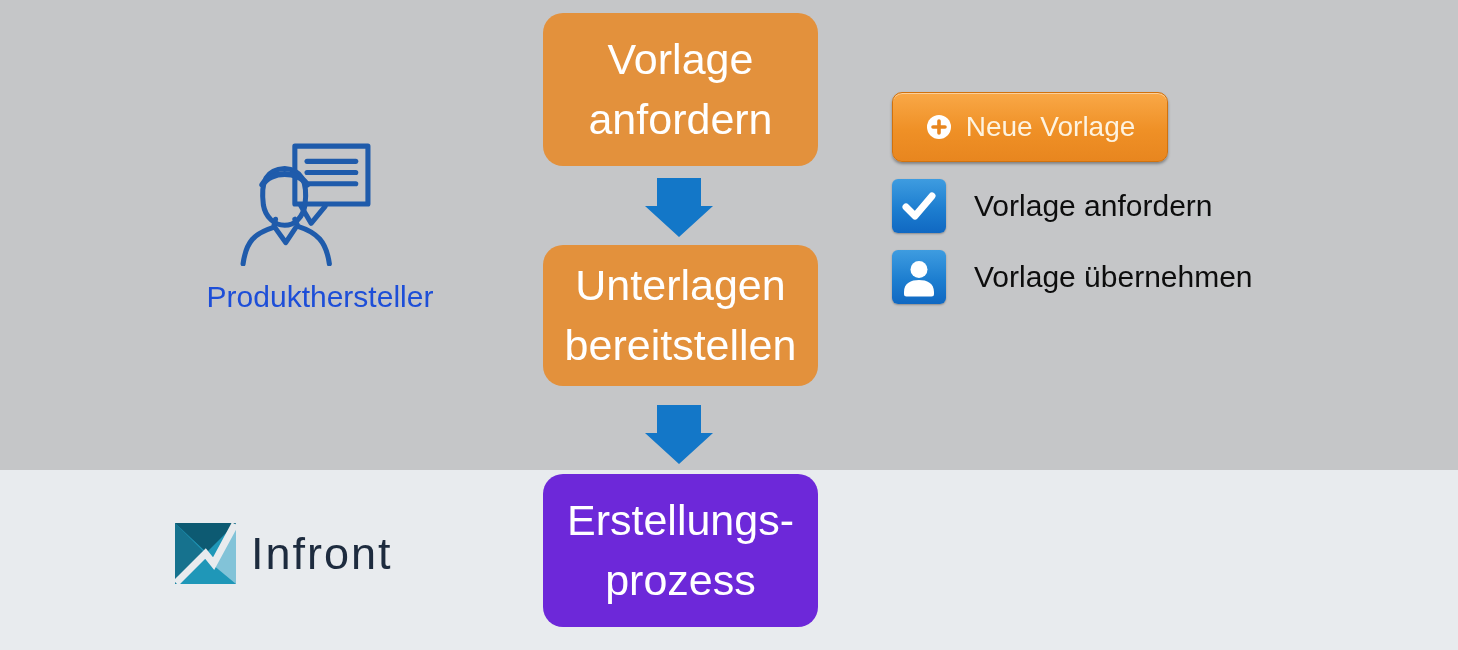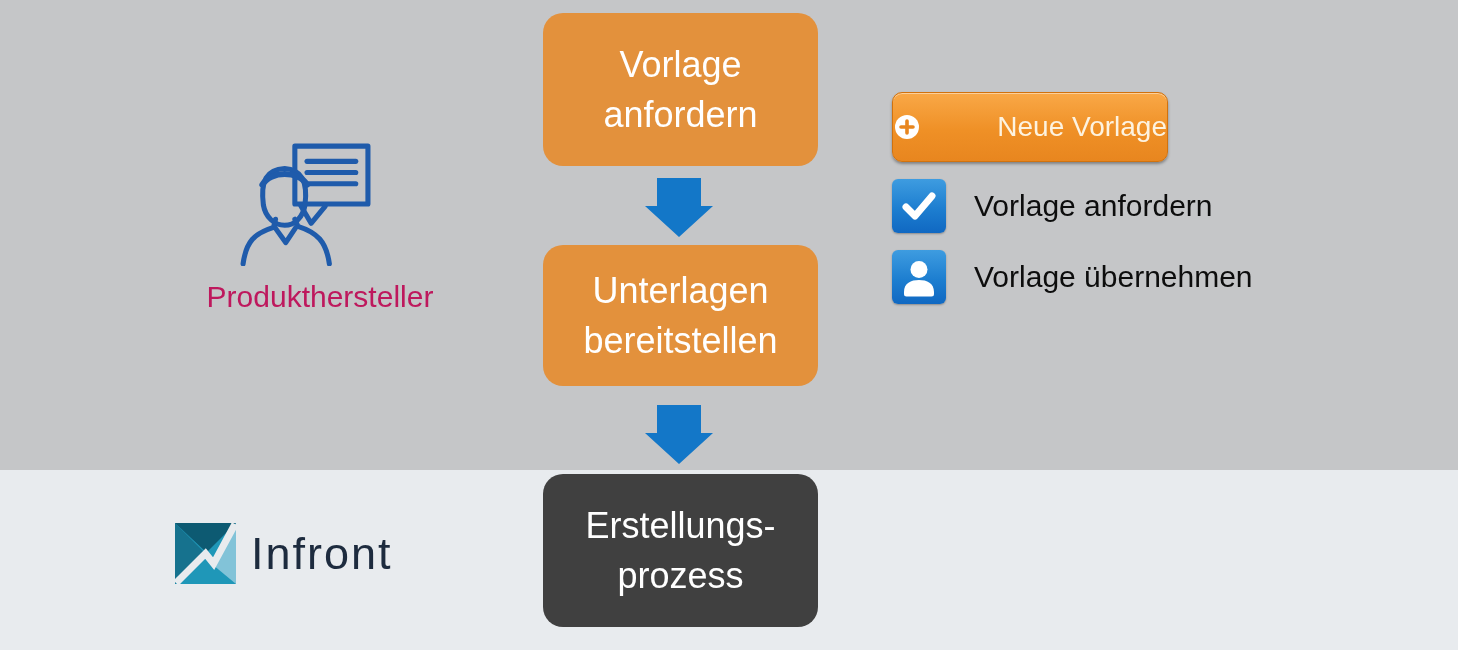--- a/index.html
+++ b/index.html
@@ -7,43 +7,43 @@
   body{font-family:"Liberation Sans","DejaVu Sans",sans-serif;}
   .stage{position:relative;width:1458px;height:650px;overflow:hidden;background:#e8ebee;}
 
   
   .band-top{position:absolute;left:0;top:0;width:100%;height:470px;background:#c5c6c8;}
   .band-bottom{position:absolute;left:0;top:470px;width:100%;height:180px;background:#e8ebee;}
 
   
   .flow-box{position:absolute;left:543px;width:275px;border-radius:20px;
             display:flex;align-items:center;justify-content:center;text-align:center;
-            color:#ffffff;font-size:36px;line-height:1.38;white-space:pre-line;}
+            color:#ffffff;font-size:43px;line-height:1.38;white-space:pre-line;}
   .flow-box.orange{background:#e3913c;}
-  .flow-box.navy{background:#404040;}
+  .flow-box.navy{background:#6d28d9;}
   #step1{top:13px;height:153px;}
   #step2{top:245px;height:141px;}
   #step3{top:474px;height:153px;}
 
   
   .down-arrow{position:absolute;left:645px;width:68px;height:59px;}
   #arrow1{top:178px;}
   #arrow2{top:405px;}
 
   
   .actor{position:absolute;left:186px;top:142px;width:268px;text-align:center;}
   .actor-icon{width:134px;height:124px;margin-left:52px;display:block;}
-  .actor-label{margin-top:14px;font-size:30px;color:#be185d;}
+  .actor-label{margin-top:14px;font-size:30px;color:#1d4ed8;}
 
   
   .legend-button{position:absolute;left:892px;top:92px;width:276px;height:70px;
       border-radius:10px;border:1px solid #d2720d;box-sizing:border-box;
       background:linear-gradient(180deg,#f9a847 0%,#ef9026 55%,#e8861f 100%);
       box-shadow:0 2px 3px rgba(0,0,0,.35), inset 0 1px 0 rgba(255,255,255,.45);
-      display:flex;align-items:center;justify-content:space-between;gap:13px;
+      display:flex;align-items:center;justify-content:center;gap:13px;
       color:#fdf3e0;font-size:28px;cursor:pointer;}
   .legend-row{position:absolute;left:892px;height:54px;display:flex;align-items:center;gap:28px;}
   #legend-row-1{top:179px;}
   #legend-row-2{top:250px;}
   .legend-swatch{width:54px;height:54px;border-radius:6px;flex:0 0 auto;
       background:linear-gradient(180deg,#3e9ce0 0%,#1d7ed0 55%,#1068c2 100%);
       box-shadow:0 1px 2px rgba(0,0,0,.3);
       display:flex;align-items:center;justify-content:center;}
   .legend-label{font-size:30px;color:#0d0d0d;white-space:nowrap;}
 

